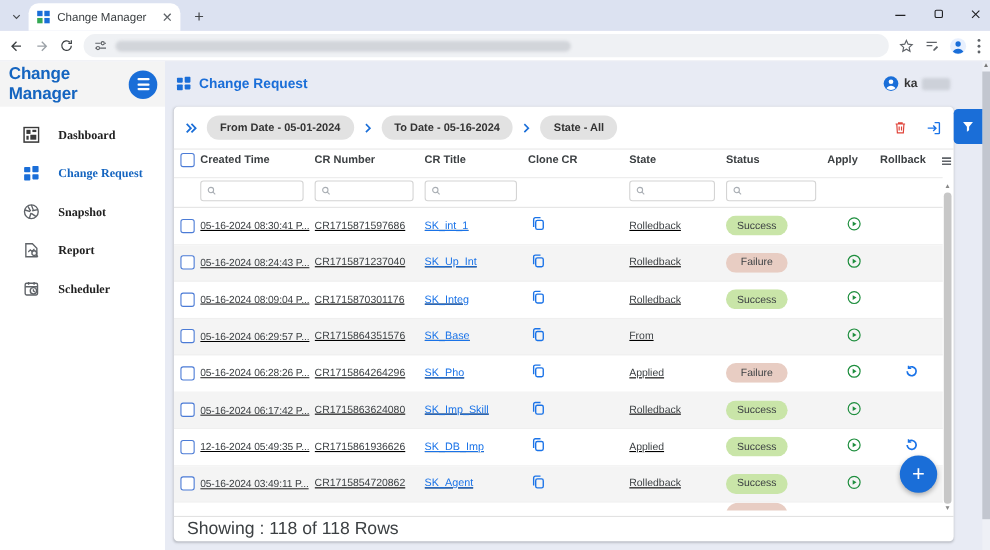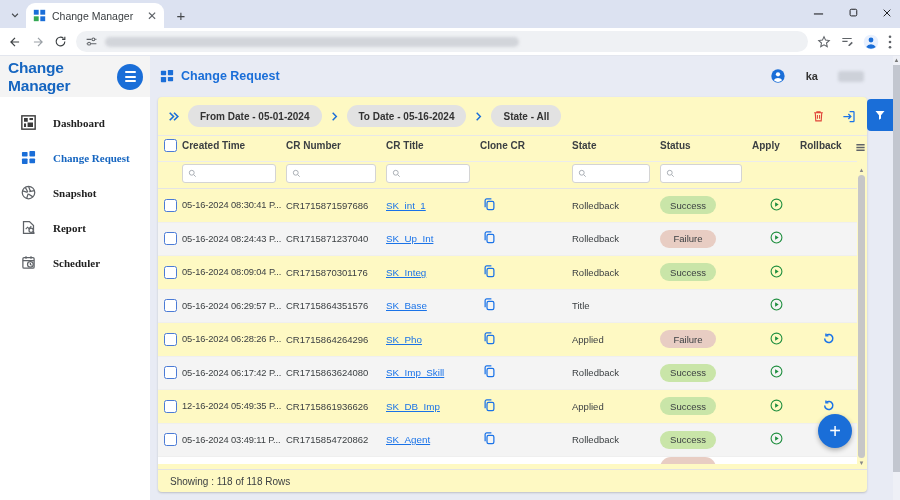--- a/index.html
+++ b/index.html
@@ -31,62 +31,62 @@
   .side-nav { padding-top:8px; }
   .side-item { height:35px; display:flex; align-items:center; gap:17px; padding-left:20px; cursor:pointer; }
   .side-icon { width:16px; display:flex; justify-content:center; }
   .side-label { font-size:11px; font-weight:bold; color:#212121;font-family:Liberation Serif, serif; }
   .side-item.active .side-label { color:#1565c0; }
 
   .main { flex:1; position:relative; background:#e8ebf4; }
   .main-header { height:40px; display:flex; align-items:center; padding:0 14px 0 10px; justify-content:space-between; }
   .mh-left { display:flex; align-items:center; gap:7px; }
   .main-title { color:#1a6ed8; font-size:12.5px; font-weight:bold; }
-  .account { display:flex; align-items:center; gap:20px; margin-right:22px; }
+  .account { display:flex; align-items:center; gap:4px; margin-right:22px; }
   .account-name { font-size:11px; font-weight:bold; color:#333; }
 
   
-  .card { position:absolute; left:8px; right:33px; top:41px; bottom:8px; background:#fef9c3; border-radius:4px; box-shadow:0 1px 2px rgba(60,64,67,.25); display:flex; flex-direction:column; }
+  .card { position:absolute; left:8px; right:33px; top:41px; bottom:8px; background:#ffffff; border-radius:4px; box-shadow:0 1px 2px rgba(60,64,67,.25); display:flex; flex-direction:column; }
   .filter-bar { height:38px; display:flex; align-items:center; padding:0 10px 0 8px; gap:7px; flex:none; }
   .chip { background:#e2e2e2; border-radius:12px; height:22px; display:flex; align-items:center; padding:0 12px; font-size:10px; font-weight:bold; color:#333; white-space:nowrap; cursor:pointer; }
   .chip-sep { display:flex; align-items:center; }
   .fb-spacer { flex:1; }
   .fb-action { display:flex; align-items:center; cursor:pointer; margin-left:9px; }
 
   .table-wrap { flex:1; position:relative; border-top:1px solid #e8e8e8; padding-right:10px; display:flex; flex-direction:column; overflow:hidden; }
   .grid-row { display:grid; grid-template-columns:24px 104px 100px 94px 92px 88px 92px 48px auto; align-items:center; }
   .thead { height:26px; border-bottom:1px solid #ececec; flex:none; }
   .th { font-size:10px; font-weight:bold; color:#3c4043; white-space:nowrap; overflow:hidden; }
   .search-row { height:27px; border-bottom:1px solid #e4e4e4; flex:none; }
   .search-cell { padding-right:10px; }
   .search-box { height:19px; border:1px solid #d4d4d4; border-radius:3px; background:#fff; display:flex; align-items:center; padding:0 5px; gap:4px; }
   .search-box input { border:none; outline:none; width:100%; font-size:10px; font-family:inherit; background:transparent; }
   .cb { width:13px; height:13px; border:1.6px solid #4b7bd6; border-radius:2.5px; background:#fff; display:inline-block; cursor:pointer; }
   .c-check { display:flex; justify-content:flex-start; padding-left:6px; }
 
-  .tbody { flex:none; }
+  .tbody { flex:none;text-decoration:underline; }
   .trow { height:33.5px; border-bottom:1px solid #efefef; }
   .trow:nth-child(even) { background:#f4f4f4; }
   .cell { font-size:9.5px; color:#3c4043; white-space:nowrap; overflow:hidden; }
   .c-time { font-size:9.3px; letter-spacing:-0.1px; }
   .crlink { color:#1a73e8; font-size:9.8px; text-decoration:underline; cursor:pointer; }
   .pill { min-width:56px; text-align:center; padding:3.5px 9px; border-radius:11px; font-size:9.5px; color:#3c4043; display:inline-block; }
   .pill.success { background:#c9e5a8; }
   .pill.failure { background:#e8cdc3; }
   .icon-btn { display:inline-flex; cursor:pointer; }
   .partial-row { height:7px; overflow:hidden; flex:none; background:#fff; }
   .partial-row .pill { border-radius:11px 11px 0 0; height:12px; }
 
   .columns-menu { position:absolute; top:3px; right:0; cursor:pointer; }
   .vscroll { position:absolute; top:30px; right:1px; bottom:2px; width:9px; display:flex; flex-direction:column; align-items:center; }
   .vs-arrow { font-size:6px; color:#888; line-height:8px; flex:none; }
   .vs-thumb { width:7px; flex:1; background:#c7c7c7; border-radius:4px; margin:1px 0; }
 
   .card-footer { height:23px; border-top:1px solid #e2e2e2; display:flex; align-items:center; padding-left:12px; flex:none; }
-  .showing { font-size:10px; color:#3c4043; }
+  .showing { font-size:16px; color:#3c4043; }
 
   .fab { position:absolute; right:15px; bottom:44px; width:34px; height:34px; border-radius:50%; background:#1a6ed8; color:#fff; border:none; font-size:20px; line-height:1; display:flex; align-items:center; justify-content:center; cursor:pointer; box-shadow:0 2px 5px rgba(0,0,0,.3); z-index:5; }
 
   .filter-side-btn { position:absolute; top:43px; right:7px; width:26px; height:32px; background:#1a6ed8; border-radius:4px 0 0 4px; display:flex; align-items:center; justify-content:center; cursor:pointer; z-index:6; }
   .page-scrollbar { position:absolute; top:0; right:0; bottom:0; width:7px; background:#eef0f6; display:flex; flex-direction:column; align-items:center; }
   .ps-arrow { font-size:6px; color:#777; line-height:9px; }
   .ps-thumb { width:7px; background:#c2c6cf; flex:1; margin-bottom:28px; }
 </style>
 </head>
 <body>
@@ -477,21 +477,21 @@
                 </div>
     <div class="cell c-time">05-16-2024 06:29:57 P...</div>
     <div class="cell">CR1715864351576</div>
     <div class="cell"><a class="crlink">SK_Base</a></div>
     <div class="cell" style="padding-left:2px"><span class="icon-btn">
                     <svg width="15" height="15" viewBox="0 0 24 24" fill="none" stroke="#1a73e8" stroke-width="2">
                       <rect x="8" y="7" width="11" height="13" rx="2.5"></rect>
                       <path d="M5 16.5V5.5A2.5 2.5 0 0 1 7.5 3H15"></path>
                     </svg>
                   </span></div>
-    <div class="cell">Title</div>
+    <div class="cell">From</div>
     <div class="cell"></div>
     <div class="cell" style="text-align:center"><span class="icon-btn">
                     <svg width="13" height="13" viewBox="0 0 24 24">
                       <circle cx="12" cy="12" r="10" fill="none" stroke="#1e8e3e" stroke-width="2"></circle>
                       <path d="M9.5 8l6.5 4-6.5 4z" fill="#1e8e3e"></path>
                     </svg>
                   </span></div>
     <div class="cell" style="text-align:center"></div>
   </div>
 

